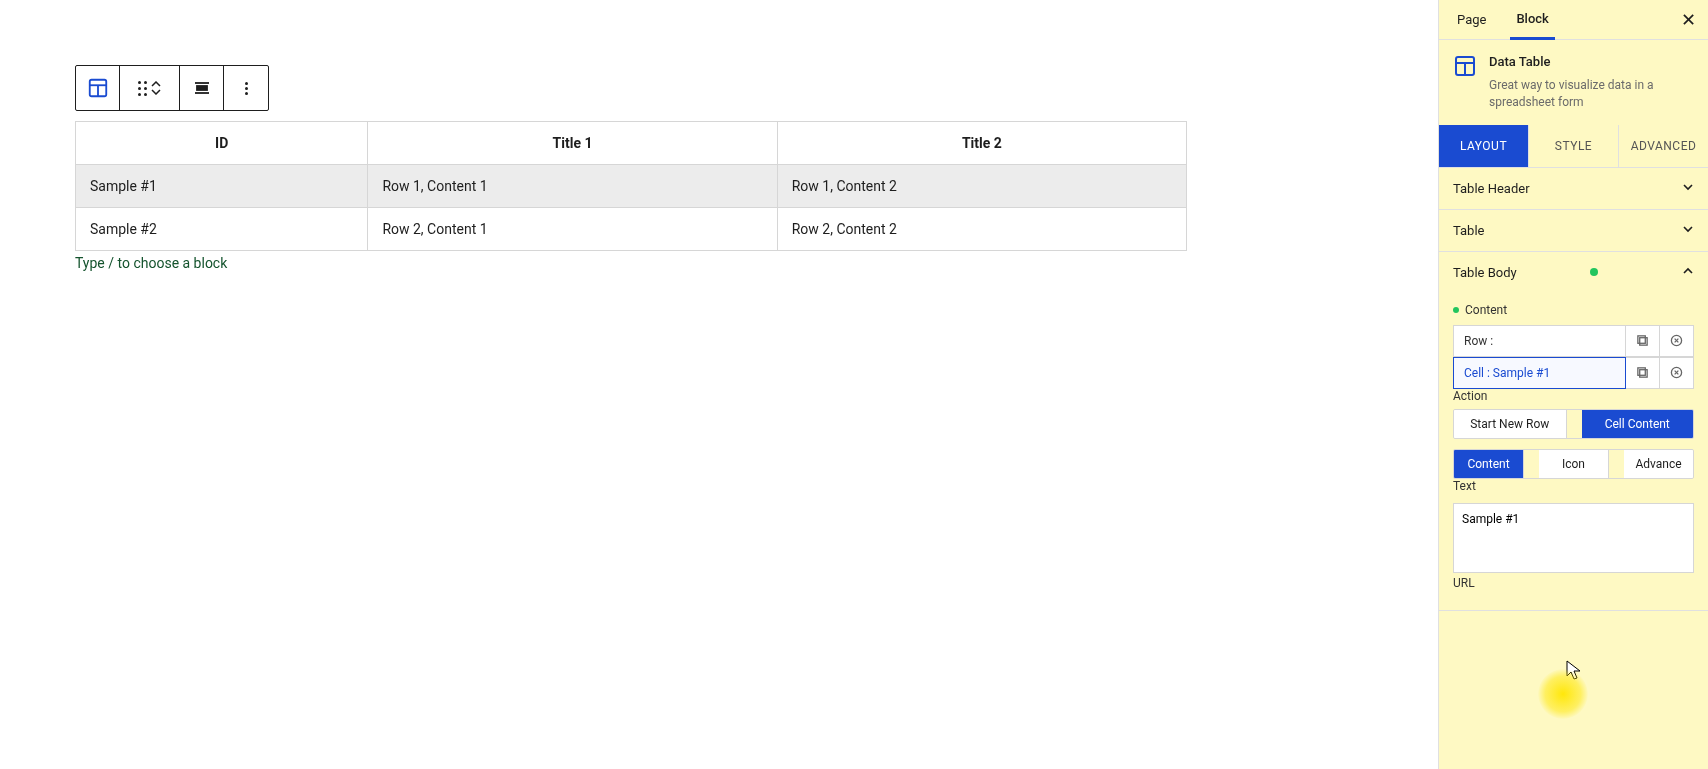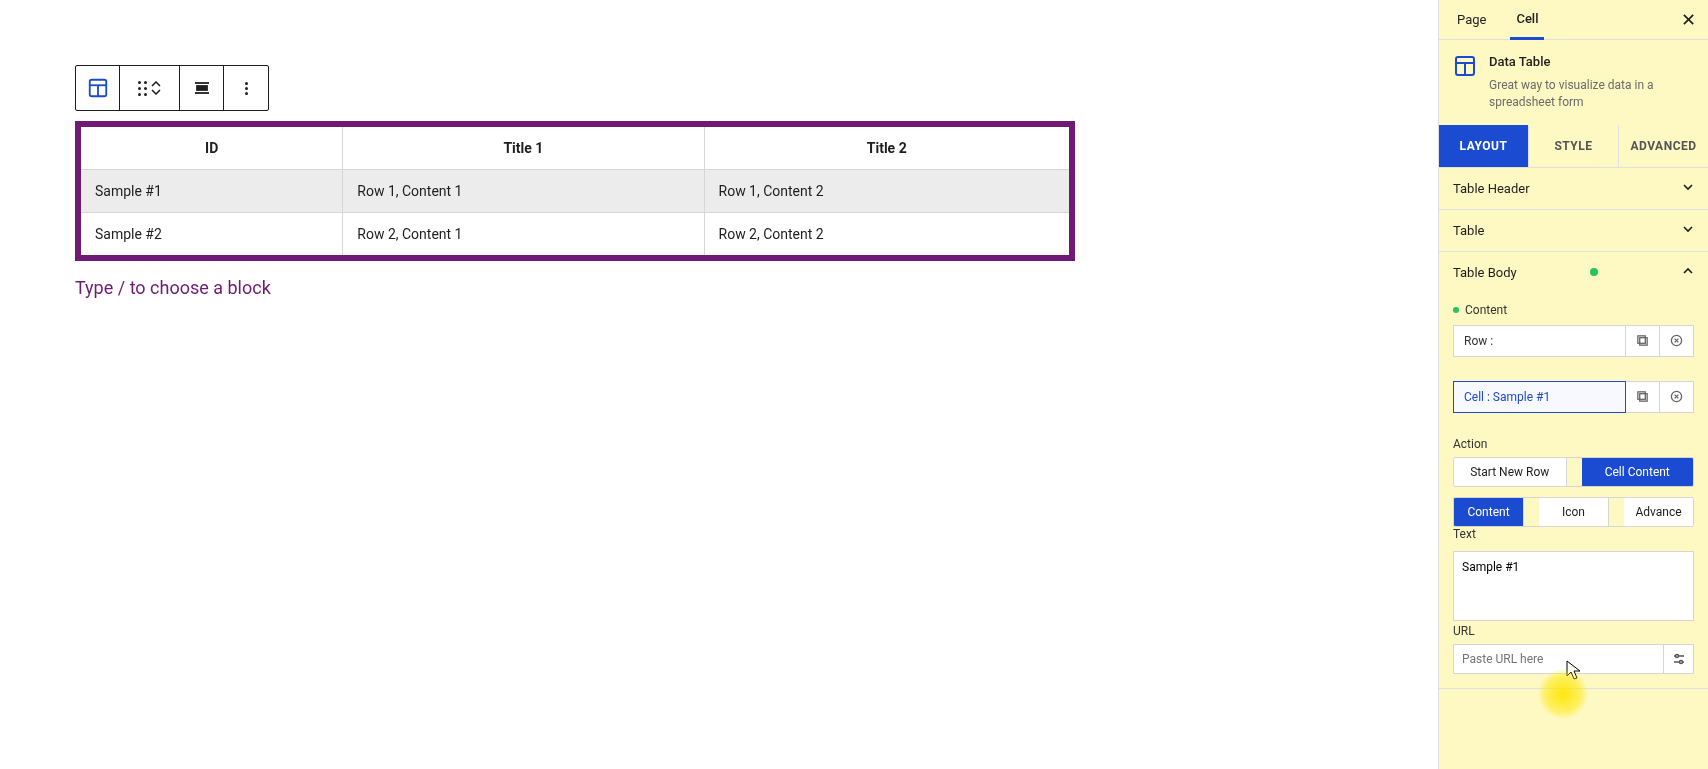--- a/index.html
+++ b/index.html
@@ -17,58 +17,58 @@
   .icon-table { width: 22px; height: 22px; }
   .icon-drag-dots { display: grid; grid-template-columns: 3px 3px; grid-template-rows: 3px 3px 3px; gap: 3px; }
   .icon-drag-dots span { background: #1e1e1e; border-radius: 50%; }
   .icon-updown { display: flex; flex-direction: column; gap: 2px; }
   .icon-updown svg { width: 10px; height: 6px; }
   .icon-align { width: 18px; height: 18px; }
   .icon-more { display: flex; flex-direction: column; gap: 2px; }
   .icon-more span { width: 3px; height: 3px; background: #1e1e1e; border-radius: 50%; }
 
   
-  .data-table { width: 1000px; border-collapse: collapse; border: 6px solid #701a75; }
+  .data-table { width: 1112px; border-collapse: collapse; border: 1px solid #701a75; }
   .data-table th, .data-table td { border: 1px solid #d6d6d6; padding: 13px 14px; text-align: left; font-size: 14px; }
   .data-table th { font-weight: 700; text-align: center; background: #fff; }
   .data-table tbody tr:nth-child(odd) td { background: #ececec; }
   .data-table tbody tr:nth-child(even) td { background: #fff; }
 
-  .placeholder-line { margin-top: 16px; color: #701a75; font-size: 18px; }
+  .placeholder-line { margin-top: 4px; color: #14532d; font-size: 14px; }
 
   
   .side-tabs { display: flex; align-items: center; height: 40px; border-bottom: 1px solid #e0e0e0; padding: 0 12px; }
   .side-tabs .tab { padding: 0 6px; height: 40px; display: flex; align-items: center; cursor: pointer; color: #1e1e1e; margin-right: 18px; }
   .side-tabs .tab.active { border-bottom: 3px solid #1a4bd1; font-weight: 500; }
   .side-tabs .close { margin-left: auto; cursor: pointer; font-size: 18px; color: #1e1e1e; }
 
   
   .block-info { display: flex; padding: 14px 24px 8px 14px; gap: 12px; }
   .block-info .bi-icon { width: 24px; height: 24px; flex-shrink: 0; }
   .block-info .bi-text .bi-title { font-size: 13px; font-weight: 500; margin-bottom: 8px; }
   .block-info .bi-text .bi-desc { font-size: 12px; color: #6b6b6b; line-height: 1.4; }
 
   
   .inspector-tabs { display: flex; border-bottom: 1px solid #e0e0e0; margin-top: 6px; }
-  .inspector-tabs .itab { flex: 1; text-align: center; padding: 14px 4px; font-size: 12px; font-weight: 700; letter-spacing: 0.5px; color: #555; cursor: pointer; }
+  .inspector-tabs .itab { flex: 1; text-align: center; padding: 14px 4px; font-size: 12px; font-weight: 400; letter-spacing: 0.5px; color: #555; cursor: pointer; }
   .inspector-tabs .itab.active { background: #1a4bd1; color: #fff; }
   .inspector-tabs .itab:not(.active) { border-left: 1px solid #e0e0e0; }
 
   
   .panel { border-bottom: 1px solid #e0e0e0; }
   .panel-head { display: flex; align-items: center; padding: 13px 14px; cursor: pointer; font-size: 13px; }
   .panel-head .chev { margin-left: auto; }
   .panel-head .dot-green { width: 8px; height: 8px; background: #22c55e; border-radius: 50%; margin-right: 10px; }
   .panel-body { padding: 10px 14px 14px 14px; }
 
   .sub-label { display: flex; align-items: center; font-size: 12px; margin-bottom: 8px; color: #333; }
   .sub-label::before { content: ""; width: 6px; height: 6px; background: #22c55e; border-radius: 50%; margin-right: 6px; }
 
   
-  .item-row { display: flex; margin-bottom: 24px; }
+  .item-row { display: flex; margin-bottom: 0; }
   .item-row .item-main { flex: 1; border: 1px solid #d6d6d6; padding: 8px 10px; font-size: 12px; color: #333; background: #fff; }
   .item-row.selected .item-main { border-color: #1a4bd1; color: #1a4bd1; background: #f7f9ff; }
   .item-row .item-btn { width: 34px; border: 1px solid #d6d6d6; border-left: none; display: flex; align-items: center; justify-content: center; cursor: pointer; background: #fff; }
 
   .field-label { font-size: 12px; color: #333; margin-bottom: 6px; margin-top: 0; }
   .btn-group { display: flex; border: 1px solid #d6d6d6; border-radius: 2px; overflow: hidden; gap: 15px; }
   .btn-group .bg-btn { flex: 1; padding: 7px 6px; font-size: 12px; text-align: center; cursor: pointer; background: #fff; border-right: 1px solid #d6d6d6; }
   .btn-group .bg-btn:last-child { border-right: none; }
   .btn-group .bg-btn.active { background: #1a4bd1; color: #fff; }
   .btn-group.three .bg-btn { flex: 1; }
@@ -156,21 +156,21 @@
         </tr>
       </tbody>
     </table>
 
     <div class="placeholder-line">Type / to choose a block</div>
   </div>
 
   <div class="sidebar">
     <div class="side-tabs">
       <div class="tab">Page</div>
-      <div class="tab active">Cell</div>
+      <div class="tab active">Block</div>
       <div class="close">
         <span>✕</span>
       </div>
     </div>
 
     <div class="block-info">
       <svg class="bi-icon" viewBox="0 0 24 24" fill="none" stroke="#1a4bd1" stroke-width="2">
         <rect x="3" y="3" width="18" height="18" rx="2"></rect>
           <line x1="3" y1="9" x2="21" y2="9"></line>
           <line x1="12" y1="9" x2="12" y2="21"></line>
@@ -266,31 +266,20 @@
         <div class="btn-group three">
           <div class="bg-btn active">Content</div>
           <div class="bg-btn">Icon</div>
           <div class="bg-btn">Advance</div>
         </div>
 
         <div class="field-label">Text</div>
         <textarea class="text-area" style="">Sample #1</textarea>
 
         <div class="field-label">URL</div>
-        <div class="url-row">
-          <input class="url-input" placeholder="Paste URL here" style="">
-          <div class="url-btn">
-            <svg width="14" height="14" viewBox="0 0 14 14" fill="none" stroke="#555" stroke-width="1.5">
-                <line x1="2" y1="4" x2="12" y2="4"></line>
-                <circle cx="5" cy="4" r="1.5" fill="#fff"></circle>
-                <line x1="2" y1="10" x2="12" y2="10"></line>
-                <circle cx="9" cy="10" r="1.5" fill="#fff"></circle>
-              </svg>
-          </div>
-        </div>
 
       </div>
     </div>
 
     <div class="cursor-ind">
       <svg width="16" height="20" viewBox="0 0 16 20">
           <path d="M1 1 L1 16 L5 12 L8 19 L11 18 L8 11 L14 11 Z" fill="#fff" stroke="#000" stroke-width="1"></path>
         </svg>
       <div class="cursor-glow"></div>
     </div>

